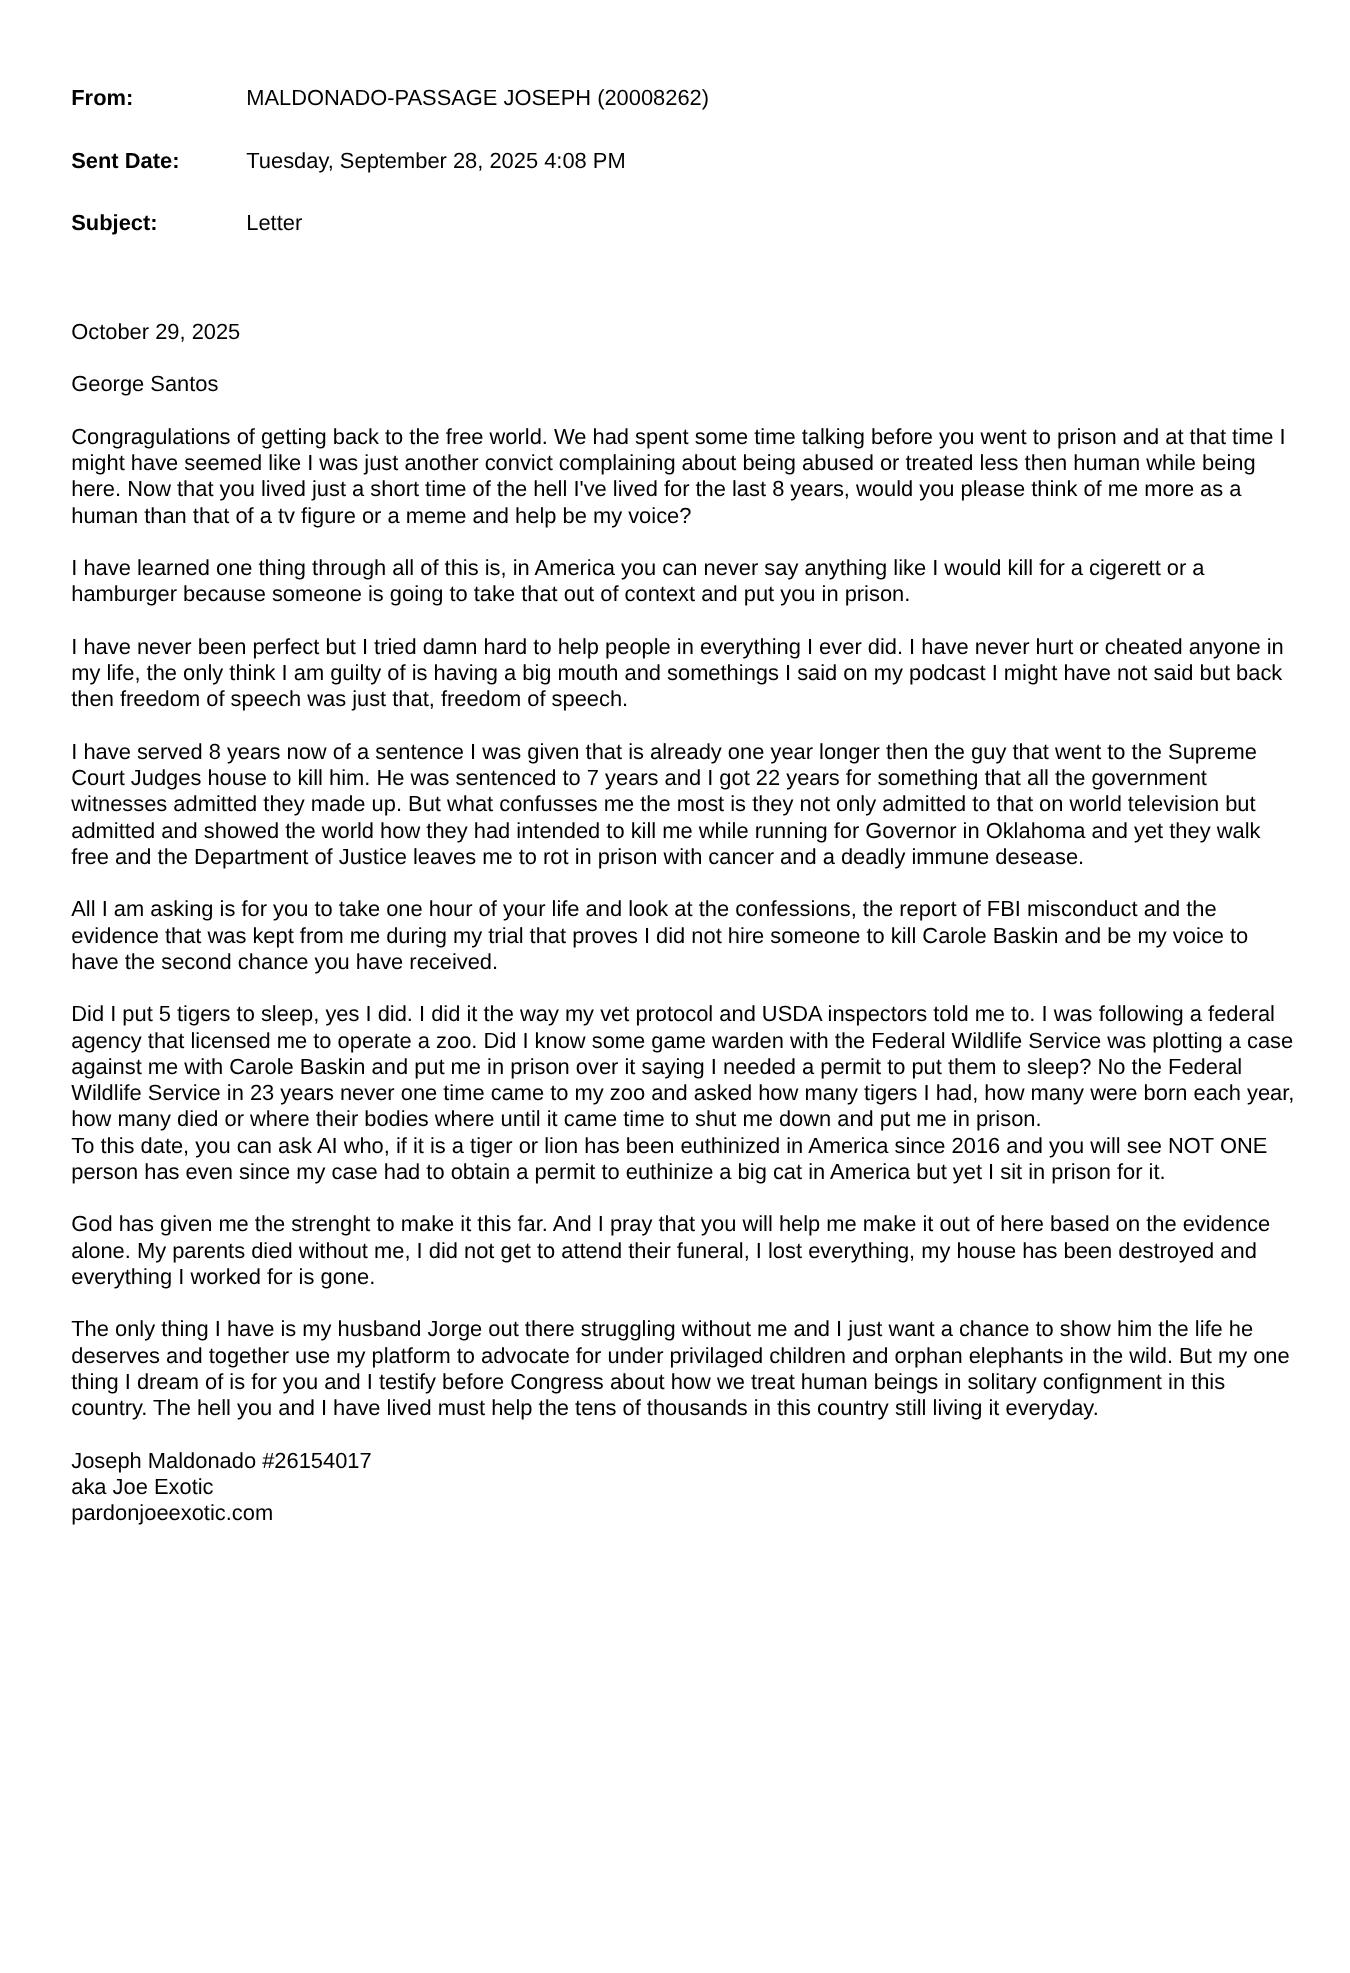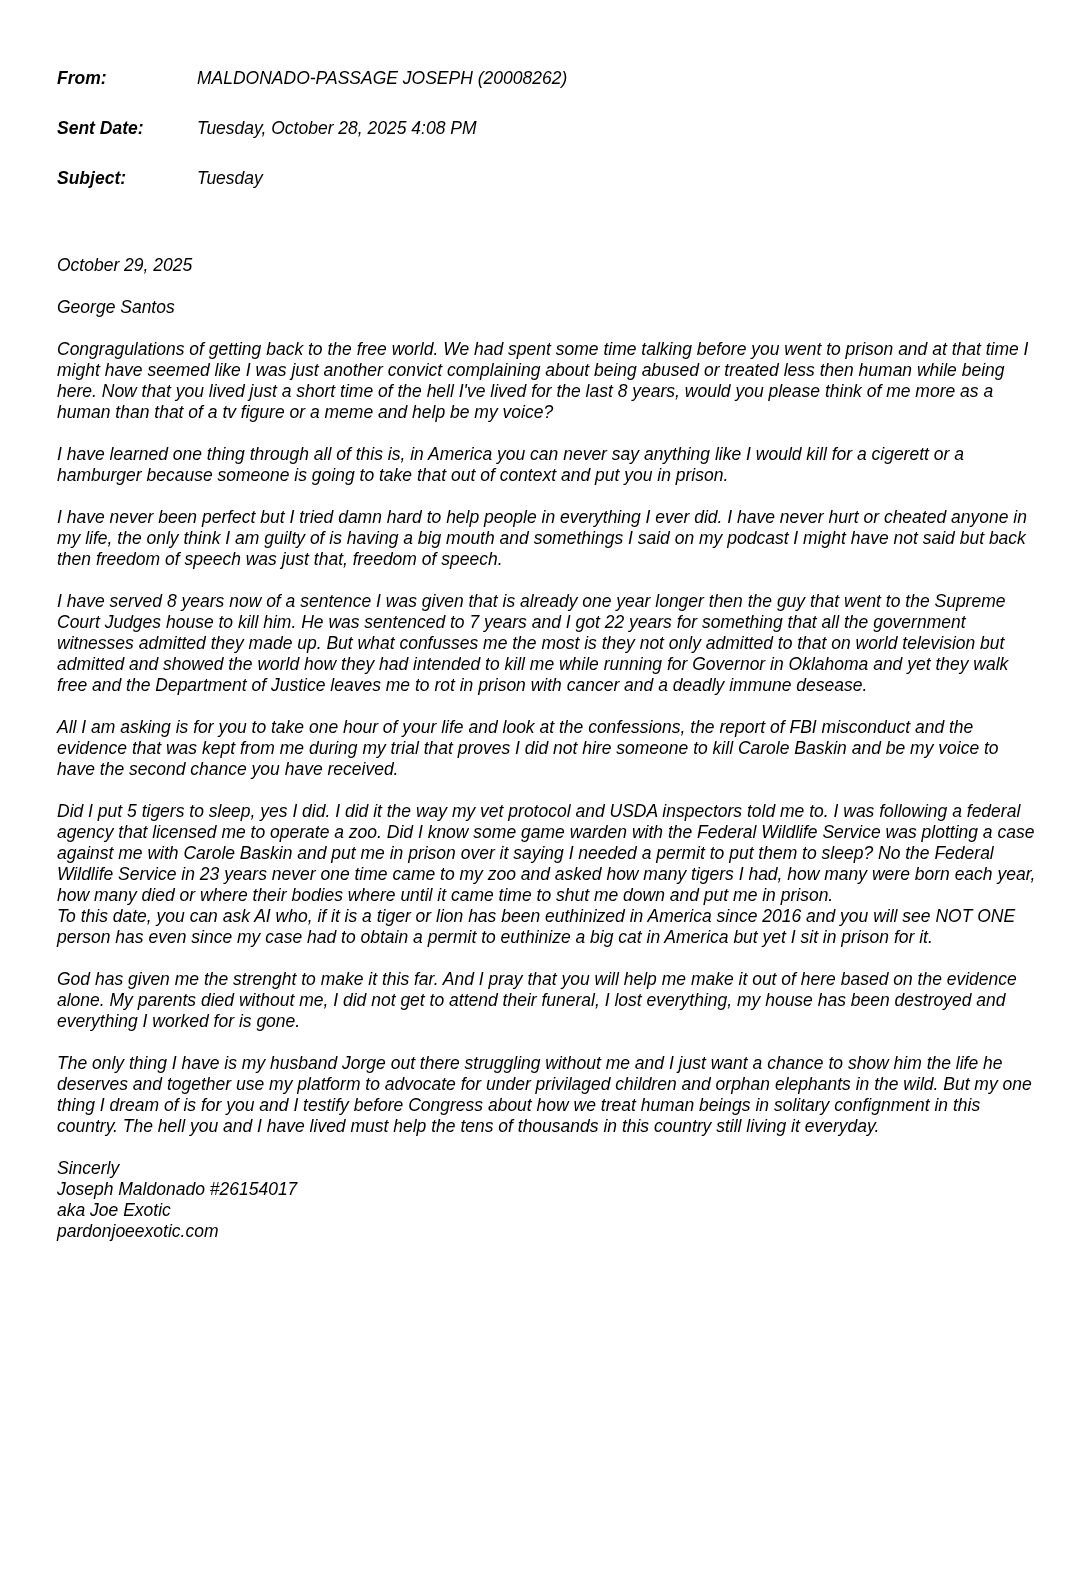--- a/index.html
+++ b/index.html
@@ -11,21 +11,20 @@
     width: 1080px;
     height: 1578px;
     box-sizing: border-box;
     background: #ffffff;
     color: #000000;
     font-family: "Liberation Sans", "DejaVu Sans", sans-serif;
     font-size: 17.5px;
     line-height: 21px;
     padding: 68px 43px 0 57px;
     overflow: hidden;
-    font-style: italic;
   }
   .email-header .header-row {
     display: flex;
     margin-bottom: 29px;
   }
   .header-label {
     font-weight: bold;
     flex: 0 0 140px;
     width: 140px;
   }
@@ -49,42 +48,41 @@
 
 <div class="page">
 
   <div class="email-header">
     <div class="header-row">
       <span class="header-label">From:</span>
       <span class="header-value">MALDONADO-PASSAGE JOSEPH (20008262)</span>
     </div>
     <div class="header-row">
       <span class="header-label">Sent Date:</span>
-      <span class="header-value">Tuesday, October 28, 2025 4:08 PM</span>
+      <span class="header-value">Tuesday, September 28, 2025 4:08 PM</span>
     </div>
     <div class="header-row">
       <span class="header-label">Subject:</span>
-      <span class="header-value">Tuesday</span>
+      <span class="header-value">Letter</span>
     </div>
   </div>
 
   <div class="letter-body">
     <p>October 29, 2025</p>
     <p>George Santos</p>
     <p>Congragulations of getting back to the free world. We had spent some time talking before you went to prison and at that time I might have seemed like I was just another convict complaining about being abused or treated less then human while being here. Now that you lived just a short time of the hell I've lived for the last 8 years, would you please think of me more as a human than that of a tv figure or a meme and help be my voice?</p>
     <p>I have learned one thing through all of this is, in America you can never say anything like I would kill for a cigerett or a hamburger because someone is going to take that out of context and put you in prison.</p>
     <p>I have never been perfect but I tried damn hard to help people in everything I ever did. I have never hurt or cheated anyone in my life, the only think I am guilty of is having a big mouth and somethings I said on my podcast I might have not said but back then freedom of speech was just that, freedom of speech.</p>
     <p>I have served 8 years now of a sentence I was given that is already one year longer then the guy that went to the Supreme Court Judges house to kill him. He was sentenced to 7 years and I got 22 years for something that all the government witnesses admitted they made up. But what confusses me the most is they not only admitted to that on world television but admitted and showed the world how they had intended to kill me while running for Governor in Oklahoma and yet they walk free and the Department of Justice leaves me to rot in prison with cancer and a deadly immune desease.</p>
     <p>All I am asking is for you to take one hour of your life and look at the confessions, the report of FBI misconduct and the evidence that was kept from me during my trial that proves I did not hire someone to kill Carole Baskin and be my voice to have the second chance you have received.</p>
     <p>Did I put 5 tigers to sleep, yes I did. I did it the way my vet protocol and USDA inspectors told me to. I was following a federal agency that licensed me to operate a zoo. Did I know some game warden with the Federal Wildlife Service was plotting a case against me with Carole Baskin and put me in prison over it saying I needed a permit to put them to sleep? No the Federal Wildlife Service in 23 years never one time came to my zoo and asked how many tigers I had, how many were born each year, how many died or where their bodies where until it came time to shut me down and put me in prison.
 To this date, you can ask AI who, if it is a tiger or lion has been euthinized in America since 2016 and you will see NOT ONE person has even since my case had to obtain a permit to euthinize a big cat in America but yet I sit in prison for it.</p>
     <p>God has given me the strenght to make it this far. And I pray that you will help me make it out of here based on the evidence alone. My parents died without me, I did not get to attend their funeral, I lost everything, my house has been destroyed and everything I worked for is gone.</p>
     <p>The only thing I have is my husband Jorge out there struggling without me and I just want a chance to show him the life he deserves and together use my platform to advocate for under privilaged children and orphan elephants in the wild. But my one thing I dream of is for you and I testify before Congress about how we treat human beings in solitary confignment in this country. The hell you and I have lived must help the tens of thousands in this country still living it everyday.</p>
 
     <div class="signature-block">
-      <div>Sincerly</div>
       <div>Joseph Maldonado #26154017</div>
       <div>aka Joe Exotic</div>
       <div>pardonjoeexotic.com</div>
     </div>
   </div>
 
 </div>
 
 </body></html>

